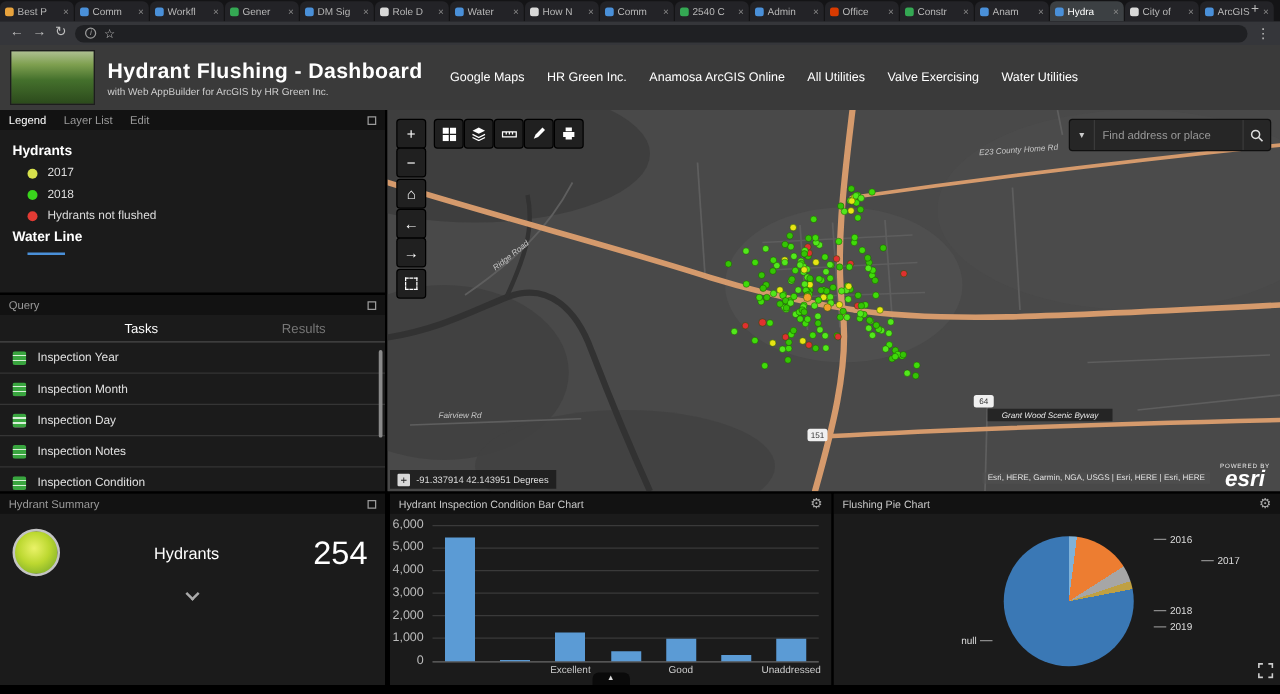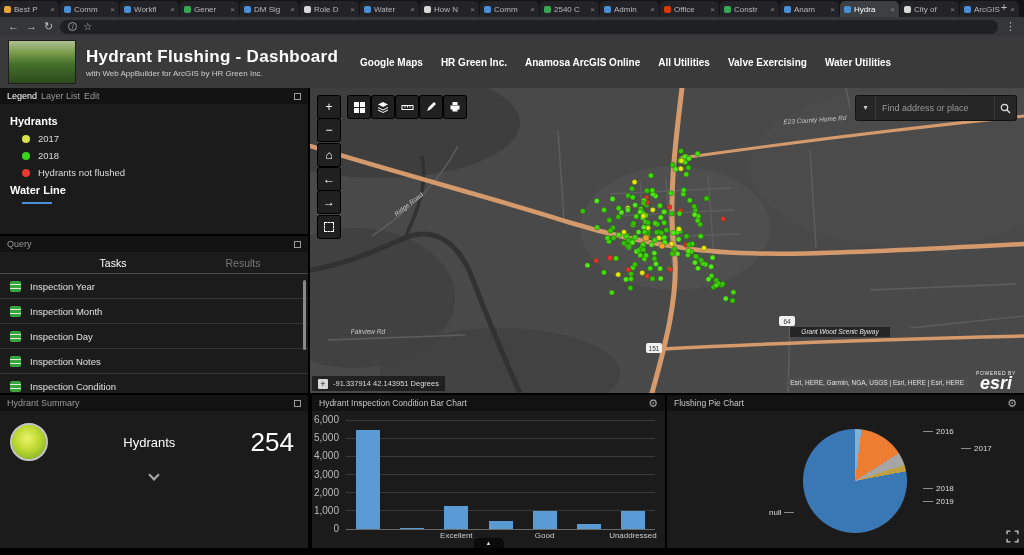--- a/index.html
+++ b/index.html
@@ -32,21 +32,21 @@
 
   
   .appheader { position:absolute; left:0; top:36px; width:1024px; height:52px;
     background:#3a3a3a; display:flex; align-items:center; padding-left:8px; }
   .thumb { width:68px; height:44px; flex:0 0 auto; border:1px solid #1d1d1d;
     background:linear-gradient(180deg,#aebf92 0%,#7fa050 25%,#44702c 55%,#2c4a1c 100%); }
   .titleblock { margin-left:10px; }
   .apptitle { color:#fff; font-size:17px; font-weight:bold; letter-spacing:.3px; }
   .appsub { color:#cfcfcf; font-size:8px; margin-top:2px; }
   .hnav { display:flex; gap:18px; margin-left:22px; }
-  .hlink { color:#fff; font-size:10px; font-weight:bold; }
+  .hlink { color:#fff; font-size:10px; font-weight:normal; }
 
   
   .panel { position:absolute; background:#1b1b1b; overflow:hidden; }
   .phead { height:16px; background:#121212; display:flex; align-items:center;
     gap:14px; padding:0 7px; font-size:9px; color:#9a9a9a; }
   .ptab.on { color:#fff; }
   .sq { width:7px; height:7px; border:1px solid #9a9a9a; margin-left:auto; flex:0 0 auto; }
   .gearico { margin-left:auto; color:#a8a8a8; font-size:11px; line-height:1; }
 
   
@@ -248,21 +248,21 @@
         <span class="hlink">HR Green Inc.</span>
         <span class="hlink">Anamosa ArcGIS Online</span>
         <span class="hlink">All Utilities</span>
         <span class="hlink">Valve Exercising</span>
         <span class="hlink">Water Utilities</span>
       </div>
   </div>
 
   <div class="panel" style="left:0;top:88px;width:308px;height:146px;">
     <div class="phead">
-      <span style="display:flex;gap:4px;">
+      <span style="display:flex;gap:14px;">
           <span class="ptab on">Legend</span>
           <span class="ptab">Layer List</span>
           <span class="ptab">Edit</span>
         </span>
       <span class="sq"></span>
     </div>
     <div class="legend-content">
         <div class="lg-title">Hydrants</div>
         <div class="lg-item">
           <span class="lg-dot" style="background: rgb(215, 225, 76);"></span>

